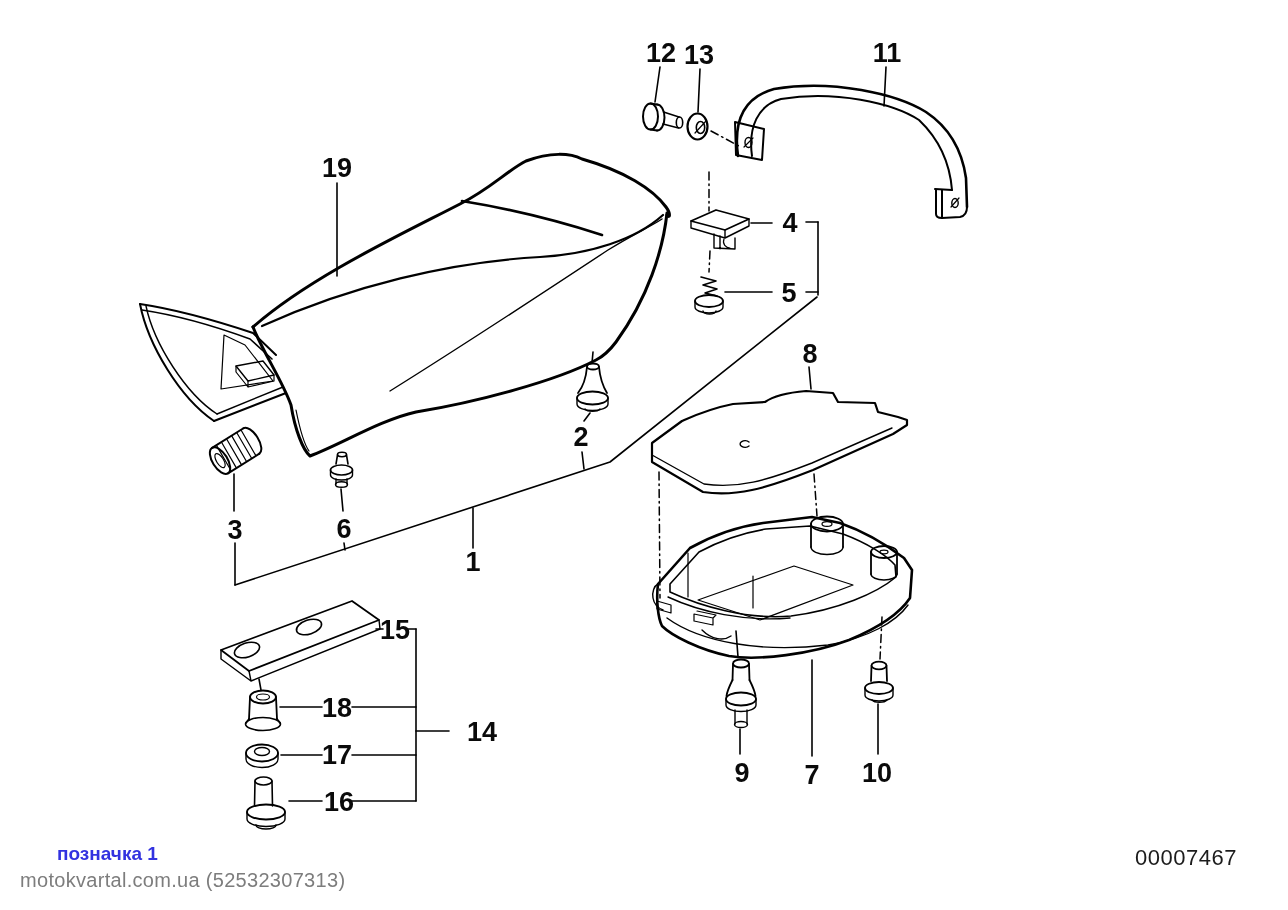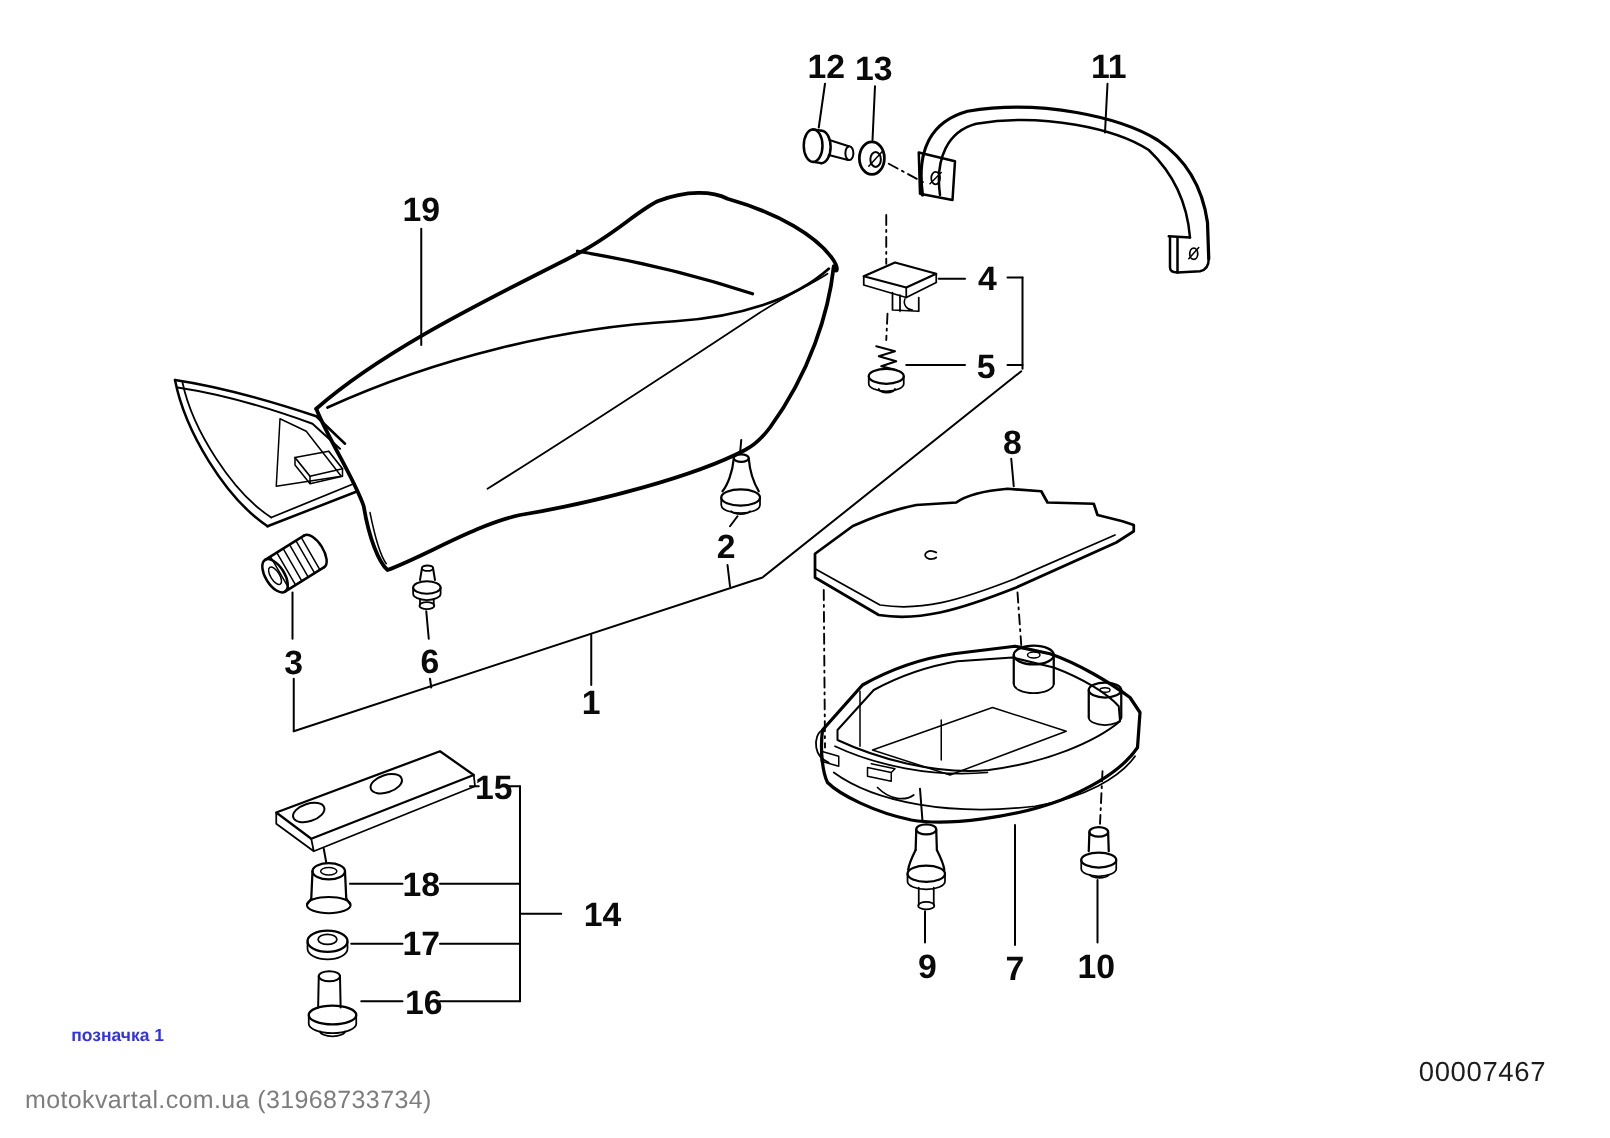--- a/index.html
+++ b/index.html
@@ -5,21 +5,21 @@
   html,body{margin:0;padding:0;background:#ffffff;}
   body{width:1288px;height:910px;overflow:hidden;font-family:"Liberation Sans","DejaVu Sans",sans-serif;}
   #stage{position:relative;width:1288px;height:910px;background:#ffffff;}
   svg{position:absolute;left:0;top:0;}
   svg path, svg ellipse, svg line, svg circle{fill:none;stroke:#000000;stroke-linecap:round;stroke-linejoin:round;}
   .w3{stroke-width:3;} .w26{stroke-width:2.6;} .w22{stroke-width:2.2;} .w2{stroke-width:2;}
   .w18{stroke-width:1.8;} .w16{stroke-width:1.6;} .w14{stroke-width:1.4;} .w12{stroke-width:1.2;}
   .leader{stroke-width:1.6;}
   .dashdot{stroke-width:1.5;stroke-dasharray:8 4 1.5 4;}
   .plabel{font-family:"Liberation Sans","DejaVu Sans",sans-serif;font-weight:bold;font-size:27px;fill:#0a0a0a;stroke:none;text-anchor:middle;}
-  .footer-mark{position:absolute;left:57px;top:820px;font-size:14px;font-weight:bold;color:#3232e0;}
+  .footer-mark{position:absolute;left:57px;top:843px;font-size:19px;font-weight:bold;color:#3232e0;}
   .footer-watermark{position:absolute;left:20px;top:869px;font-size:20px;color:#7d7d7d;letter-spacing:0.3px;}
   .doc-number{position:absolute;left:1135px;top:845px;font-size:22px;color:#1c1c1c;letter-spacing:0.5px;}
 </style>
 </head>
 <body>
 
 <div id="stage">
 
 <svg width="1288" height="910" viewBox="0 0 1288 910">
 
@@ -251,16 +251,16 @@
     <text class="plabel" x="482" y="741">14</text>
     <text class="plabel" x="395" y="639">15</text>
     <text class="plabel" x="339" y="811">16</text>
     <text class="plabel" x="337" y="764">17</text>
     <text class="plabel" x="337" y="717">18</text>
     <text class="plabel" x="337" y="177">19</text>
   </g>
 </svg>
 
   <div class="footer-mark">позначка 1</div>
-  <div class="footer-watermark">motokvartal.com.ua (31968733734)</div>
+  <div class="footer-watermark">motokvartal.com.ua (52532307313)</div>
   <div class="doc-number">00007467</div>
 
 </div>
 
 </body></html>

